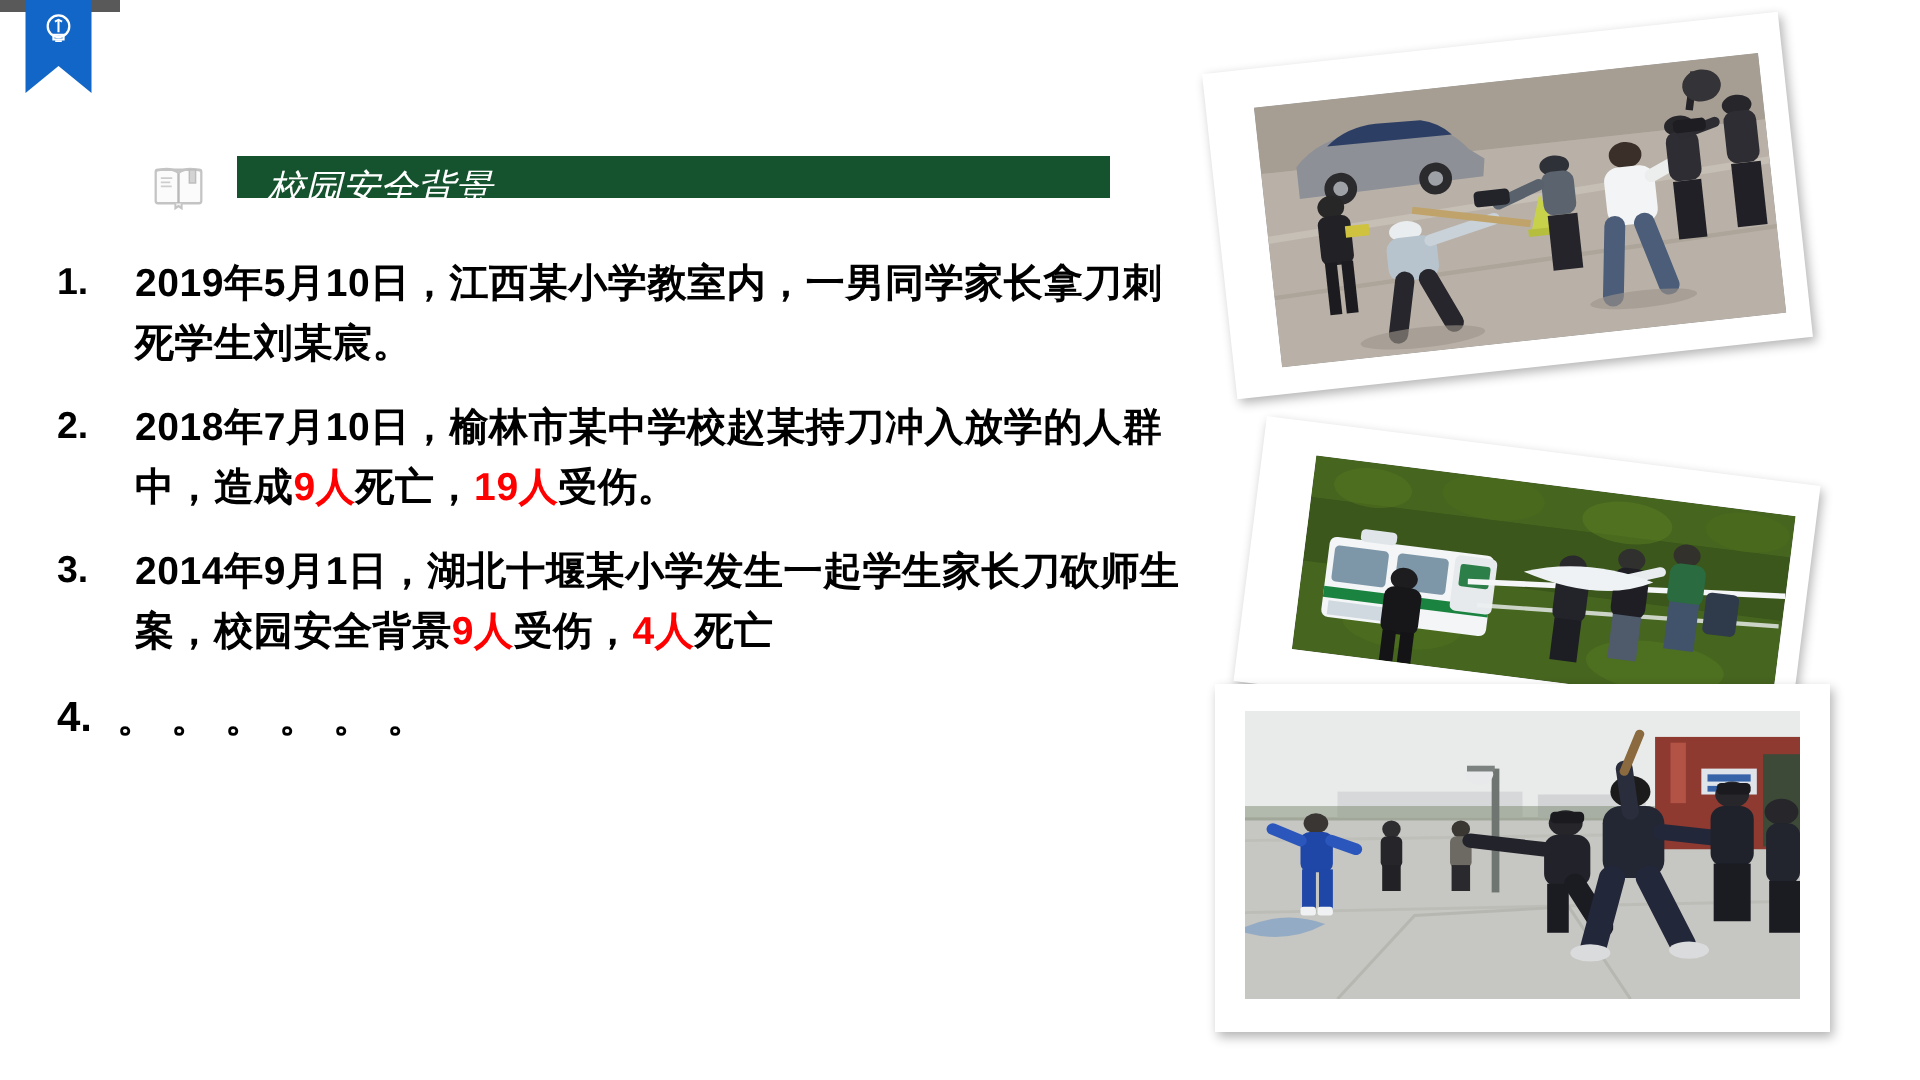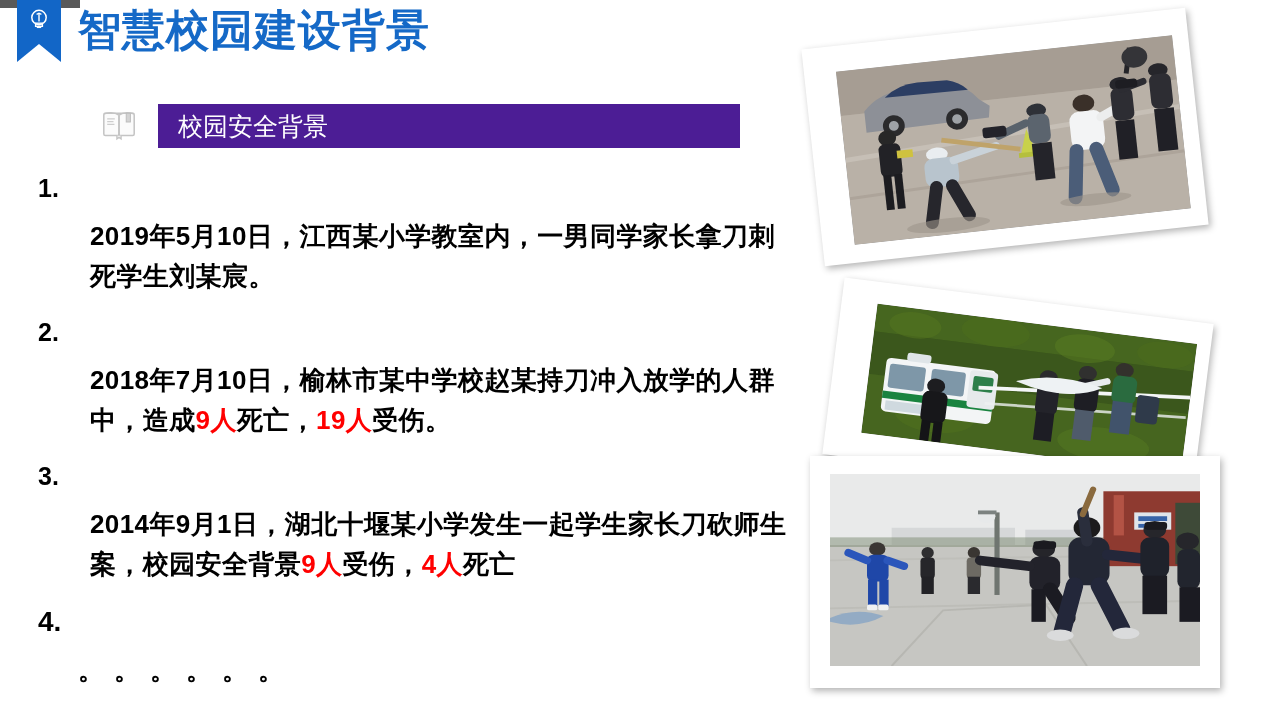--- a/index.html
+++ b/index.html
@@ -83,22 +83,23 @@
     left: 0;
     top: 3px;
     width: 38px;
     height: 38px;
   }
   .subtitle-bar {
     position: absolute;
     left: 58px;
     top: 0;
     width: 582px;
-    height: 44px;
-    background: #4c1d95;
+    height: 28px;
+    background: #14532d;
+    font-style: italic;
   }
   .subtitle-bar .label {
     position: absolute;
     left: 20px;
     top: 0;
     line-height: 44px;
     font-size: 25px;
     color: #ffffff;
     white-space: nowrap;
   }
@@ -124,21 +125,20 @@
     line-height: 40px;
   }
   .list-item .body {
     flex: 1 1 auto;
     font-size: 26px;
     font-weight: bold;
     color: #000000;
     line-height: 40px;
     letter-spacing: 0.4px;
     word-break: break-all;
-    margin-top: 48px;
   }
   .list-item.dots .num { line-height: 44px; font-size: 28px; width: 40px; }
   .list-item.dots .body {
     font-size: 26px;
     letter-spacing: 10px;
     line-height: 44px;
   }
   .hl { color: #FF0000; text-align: center; }
 
   
@@ -201,21 +201,20 @@
     <div class="point"></div>
     <svg class="bulb" viewBox="0 0 26 26">
       <circle cx="13" cy="10.5" r="7.2" fill="none" stroke="#ffffff" stroke-width="1.5"></circle>
       <path d="M13 6.2 L13 14.5" stroke="#ffffff" stroke-width="1.4" fill="none"></path>
       <path d="M10.6 7.4 L13 6.2 L15.4 7.4" stroke="#ffffff" stroke-width="1.3" fill="none"></path>
       <rect x="9.6" y="16.2" width="6.8" height="3.1" fill="none" stroke="#ffffff" stroke-width="1.4"></rect>
       <path d="M10.8 20.4 L15.2 20.4" stroke="#ffffff" stroke-width="1.3"></path>
     </svg>
   </div>
 
-  <div class="slide-title">智慧校园建设背景</div>
 
   <div class="subtitle-row">
     <svg class="book-icon" viewBox="0 0 40 40">
       <rect x="4" y="6.5" width="32" height="23.5" rx="1.6" fill="#fbfbfb" stroke="#c4c4c4" stroke-width="1.6"></rect>
       <path d="M20 8.6 L20 30" stroke="#b9b9b9" stroke-width="1.7"></path>
       <path d="M4.2 7.2 C10 5.4 16 5.6 20 8.6 C24 5.6 30 5.4 35.8 7.2" fill="none" stroke="#c4c4c4" stroke-width="1.6"></path>
       <path d="M7.6 12.4 L15.6 12.4 M7.6 15.4 L14.2 15.4 M7.6 18.2 L15.2 18.2" stroke="#cdcdcd" stroke-width="1.3"></path>
       <rect x="27.6" y="6.6" width="4.4" height="9.2" fill="#d3d3d3" stroke="#bcbcbc" stroke-width="1"></rect>
       <path d="M17.8 30.2 L17.8 33.6 L20 32 L22.2 33.6 L22.2 30.2" fill="#f3f3f3" stroke="#c4c4c4" stroke-width="1.4"></path>
     </svg>

